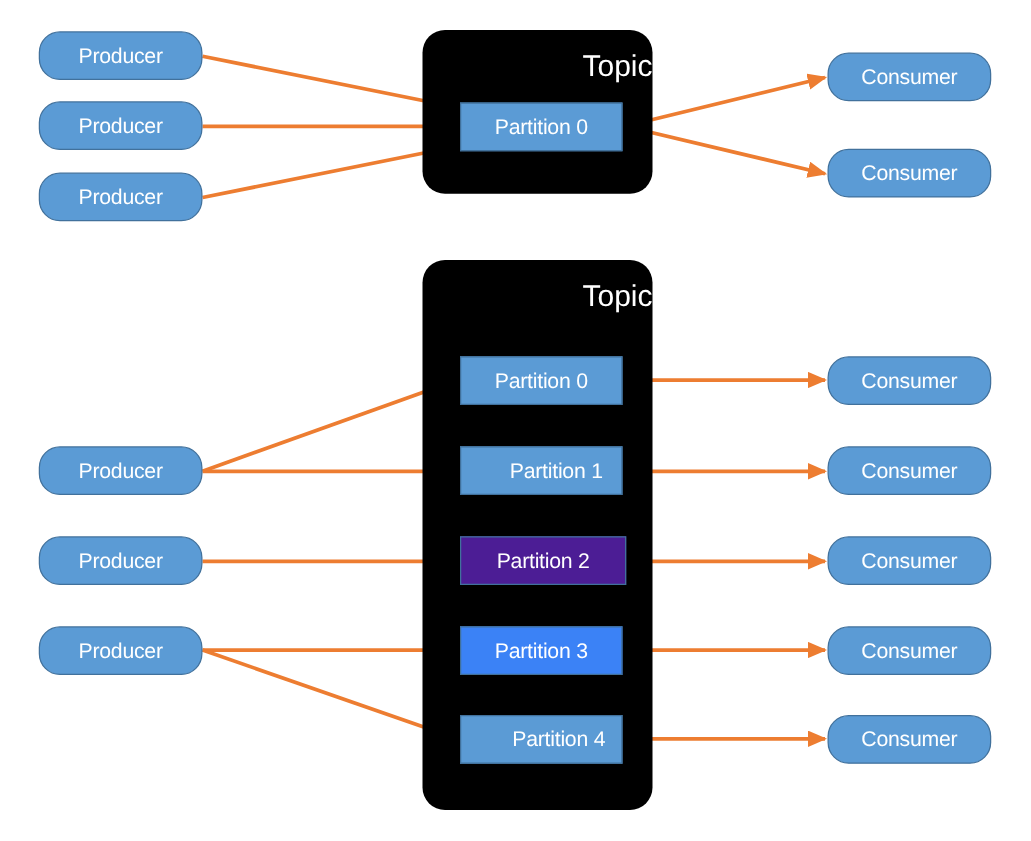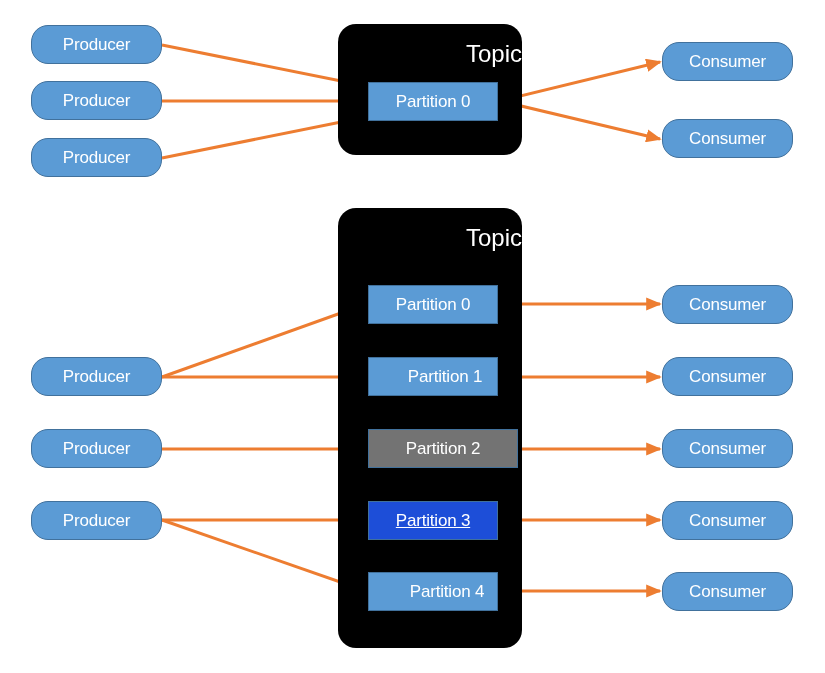--- a/index.html
+++ b/index.html
@@ -95,22 +95,22 @@
       <div class="node partition" style="left: 368px; top: 82px; width: 130px; height: 39px; background: rgb(91, 155, 213); border-color: rgb(65, 113, 156); color: rgb(255, 255, 255);">Partition 0</div>
       <div class="node" style="left: 31px; top: 25px; width: 131px; height: 39px; background: rgb(91, 155, 213); border-color: rgb(65, 113, 156); color: rgb(255, 255, 255);">Producer</div>
       <div class="node" style="left: 31px; top: 81px; width: 131px; height: 39px; background: rgb(91, 155, 213); border-color: rgb(65, 113, 156); color: rgb(255, 255, 255);">Producer</div>
       <div class="node" style="left: 31px; top: 138px; width: 131px; height: 39px; background: rgb(91, 155, 213); border-color: rgb(65, 113, 156); color: rgb(255, 255, 255);">Producer</div>
       <div class="node" style="left: 662px; top: 42px; width: 131px; height: 39px; background: rgb(91, 155, 213); border-color: rgb(65, 113, 156); color: rgb(255, 255, 255);">Consumer</div>
       <div class="node" style="left: 662px; top: 119px; width: 131px; height: 39px; background: rgb(91, 155, 213); border-color: rgb(65, 113, 156); color: rgb(255, 255, 255);">Consumer</div>
       <div class="topic-box" style="left: 338px; top: 208px; width: 184px; height: 440px; background: rgb(0, 0, 0);"></div>
       <div class="topic-title" style="left: 338px; top: 226px; width: 184px;">Topic</div>
       <div class="node partition" style="left: 368px; top: 285px; width: 130px; height: 39px; background: rgb(91, 155, 213); border-color: rgb(65, 113, 156); color: rgb(255, 255, 255);">Partition 0</div>
       <div class="node partition" style="left: 368px; top: 357px; width: 130px; height: 39px; background: rgb(91, 155, 213); border-color: rgb(65, 113, 156); color: rgb(255, 255, 255); padding-left: 24px;">Partition 1</div>
-      <div class="node partition" style="left: 368px; top: 429px; width: 150px; height: 39px; background: #737373; border-color: rgb(65, 113, 156); color: rgb(255, 255, 255);">Partition 2</div>
-      <div class="node partition" style="left: 368px; top: 501px; width: 130px; height: 39px; background: #1d4ed8; border-color: rgb(65, 113, 156); color: rgb(255, 255, 255); text-decoration: underline;">Partition 3</div>
+      <div class="node partition" style="left: 368px; top: 429px; width: 133px; height: 39px; background: #4c1d95; border-color: rgb(65, 113, 156); color: rgb(255, 255, 255);">Partition 2</div>
+      <div class="node partition" style="left: 368px; top: 501px; width: 130px; height: 39px; background: #3b82f6; border-color: rgb(65, 113, 156); color: rgb(255, 255, 255);">Partition 3</div>
       <div class="node partition" style="left: 368px; top: 572px; width: 130px; height: 39px; background: rgb(91, 155, 213); border-color: rgb(65, 113, 156); color: rgb(255, 255, 255); padding-left: 28px;">Partition 4</div>
       <div class="node" style="left: 31px; top: 357px; width: 131px; height: 39px; background: rgb(91, 155, 213); border-color: rgb(65, 113, 156); color: rgb(255, 255, 255);">Producer</div>
       <div class="node" style="left: 31px; top: 429px; width: 131px; height: 39px; background: rgb(91, 155, 213); border-color: rgb(65, 113, 156); color: rgb(255, 255, 255);">Producer</div>
       <div class="node" style="left: 31px; top: 501px; width: 131px; height: 39px; background: rgb(91, 155, 213); border-color: rgb(65, 113, 156); color: rgb(255, 255, 255);">Producer</div>
       <div class="node" style="left: 662px; top: 285px; width: 131px; height: 39px; background: rgb(91, 155, 213); border-color: rgb(65, 113, 156); color: rgb(255, 255, 255);">Consumer</div>
       <div class="node" style="left: 662px; top: 357px; width: 131px; height: 39px; background: rgb(91, 155, 213); border-color: rgb(65, 113, 156); color: rgb(255, 255, 255);">Consumer</div>
       <div class="node" style="left: 662px; top: 429px; width: 131px; height: 39px; background: rgb(91, 155, 213); border-color: rgb(65, 113, 156); color: rgb(255, 255, 255);">Consumer</div>
       <div class="node" style="left: 662px; top: 501px; width: 131px; height: 39px; background: rgb(91, 155, 213); border-color: rgb(65, 113, 156); color: rgb(255, 255, 255);">Consumer</div>
       <div class="node" style="left: 662px; top: 572px; width: 131px; height: 39px; background: rgb(91, 155, 213); border-color: rgb(65, 113, 156); color: rgb(255, 255, 255);">Consumer</div>
     </div>

